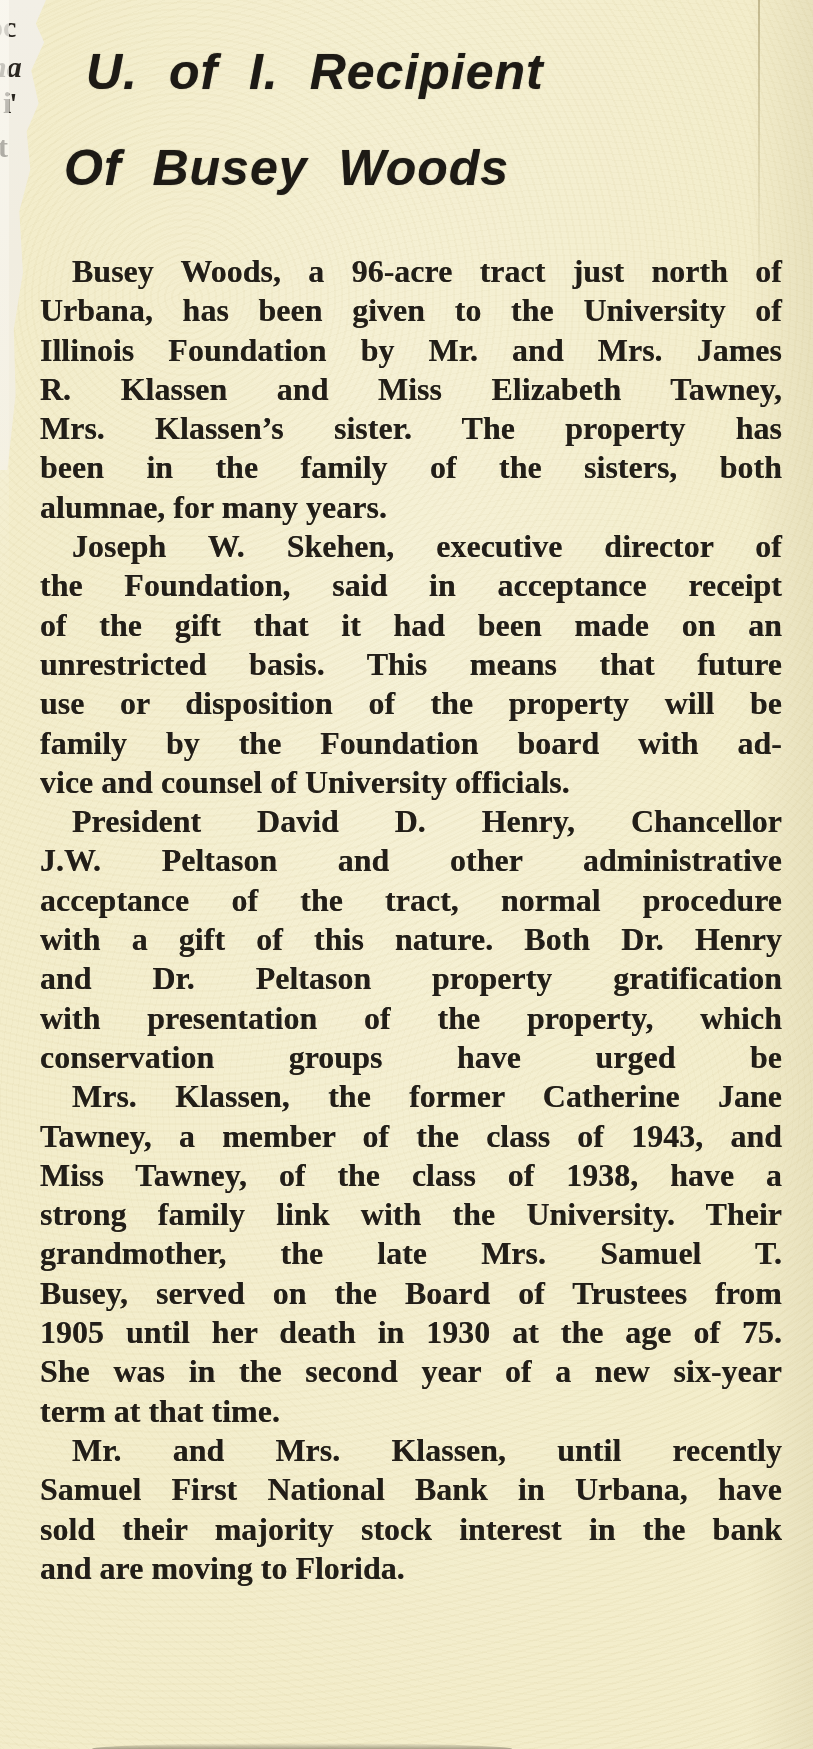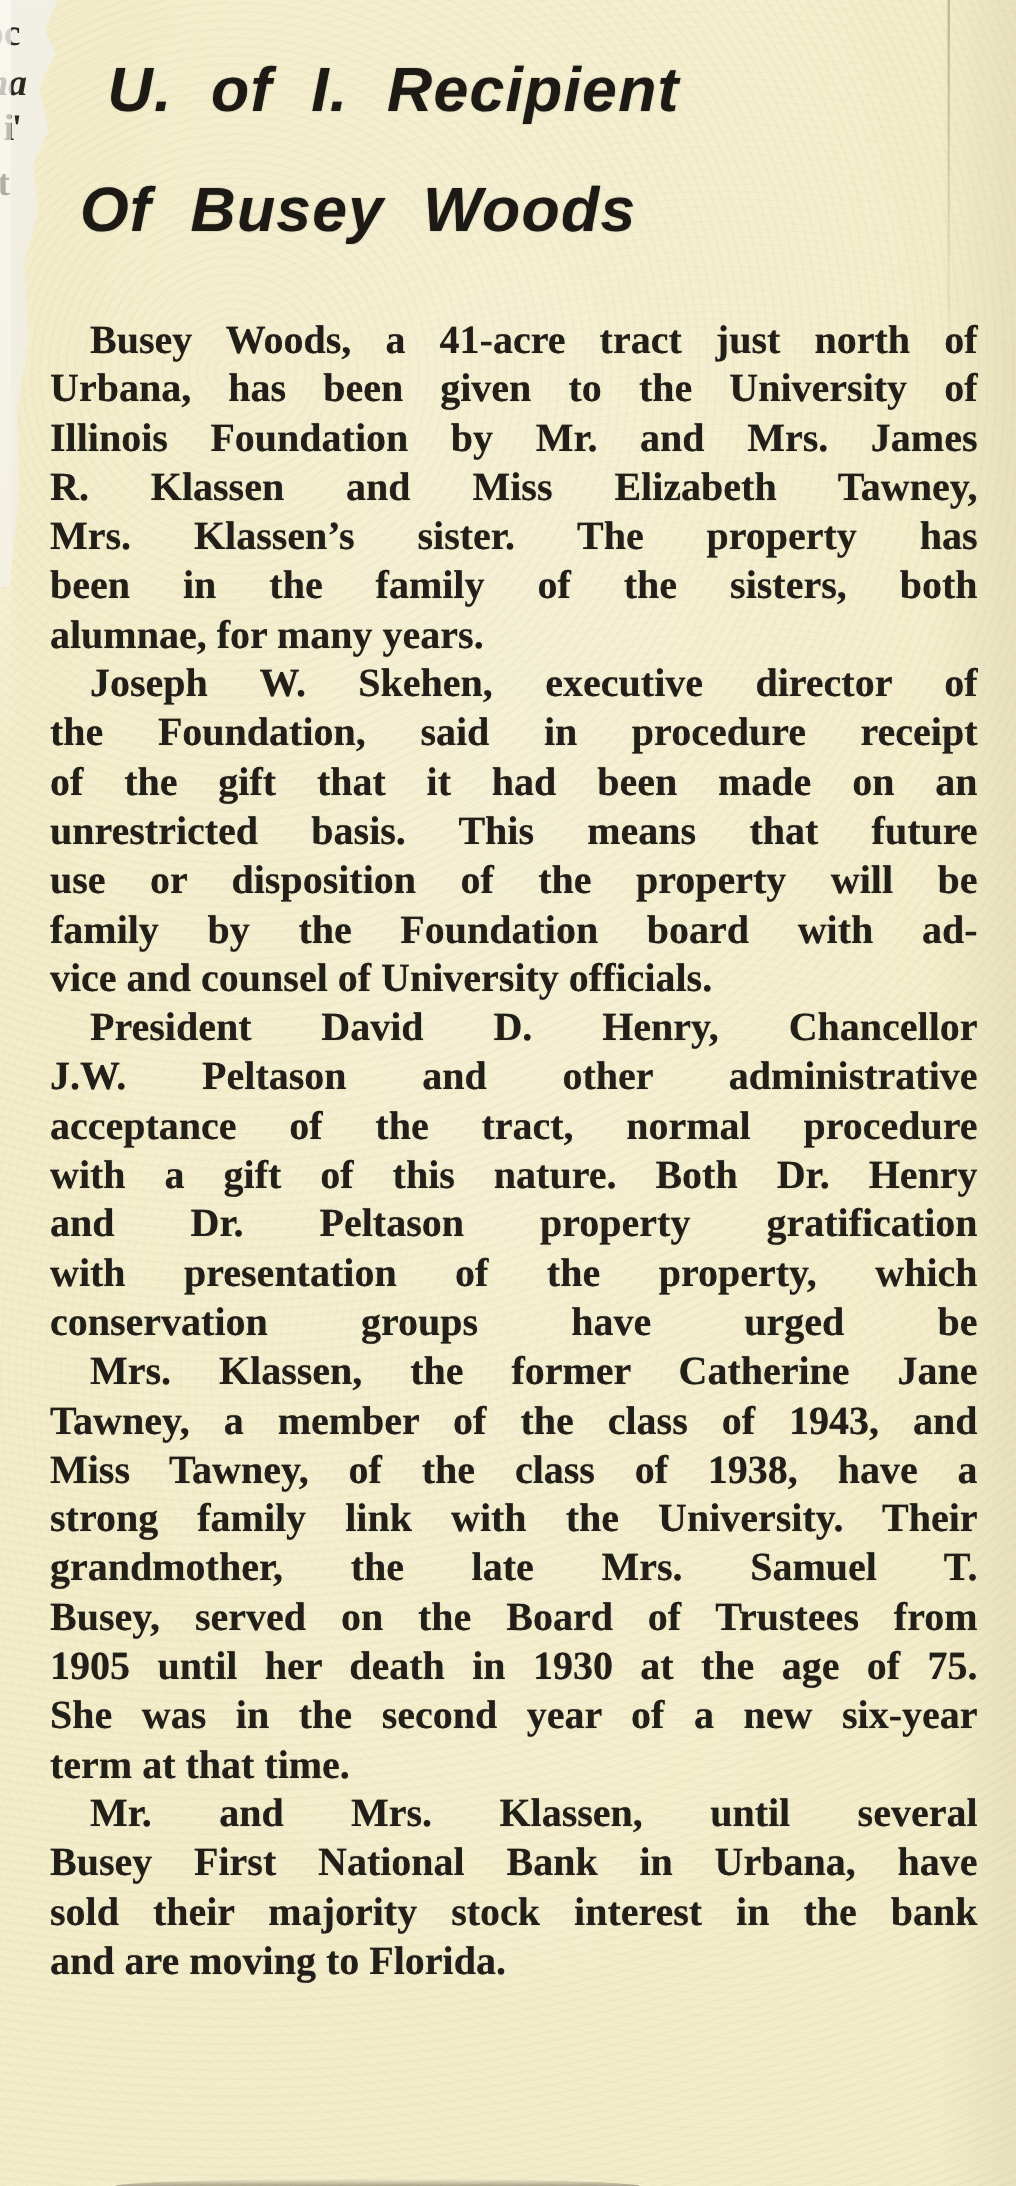--- a/index.html
+++ b/index.html
@@ -142,31 +142,31 @@
   <div class="crease-line"></div>
   <div class="left-edge-light"></div>
 
   <h1 class="headline" style="margin:0;">
     <div class="hl1">U. of I. Recipient</div>
     <div class="hl2">Of Busey Woods</div>
   </h1>
 
   <div class="article">
       <div class="para">
-        <div class="line first">Busey Woods, a 41-acre tract just north of</div>
+        <div class="line first">Busey Woods, a 96-acre tract just north of</div>
         <div class="line">Urbana, has been given to the University of</div>
         <div class="line">Illinois Foundation by Mr. and Mrs. James</div>
         <div class="line">R. Klassen and Miss Elizabeth Tawney,</div>
         <div class="line">Mrs. Klassen’s sister. The property has</div>
         <div class="line">been in the family of the sisters, both</div>
         <div class="line last">alumnae, for many years.</div>
       </div>
       <div class="para">
         <div class="line first">Joseph W. Skehen, executive director of</div>
-        <div class="line">the Foundation, said in procedure receipt</div>
+        <div class="line">the Foundation, said in acceptance receipt</div>
         <div class="line">of the gift that it had been made on an</div>
         <div class="line">unrestricted basis. This means that future</div>
         <div class="line">use or disposition of the property will be</div>
         <div class="line">family by the Foundation board with ad-</div>
         <div class="line last">vice and counsel of University officials.</div>
       </div>
       <div class="para">
         <div class="line first">President David D. Henry, Chancellor</div>
         <div class="line">J.W. Peltason and other administrative</div>
         <div class="line">acceptance of the tract, normal procedure</div>
@@ -180,21 +180,21 @@
         <div class="line">Tawney, a member of the class of 1943, and</div>
         <div class="line">Miss Tawney, of the class of 1938, have a</div>
         <div class="line">strong family link with the University. Their</div>
         <div class="line">grandmother, the late Mrs. Samuel T.</div>
         <div class="line">Busey, served on the Board of Trustees from</div>
         <div class="line">1905 until her death in 1930 at the age of 75.</div>
         <div class="line">She was in the second year of a new six-year</div>
         <div class="line last">term at that time.</div>
       </div>
       <div class="para">
-        <div class="line first">Mr. and Mrs. Klassen, until several</div>
-        <div class="line">Busey First National Bank in Urbana, have</div>
+        <div class="line first">Mr. and Mrs. Klassen, until recently</div>
+        <div class="line">Samuel First National Bank in Urbana, have</div>
         <div class="line">sold their majority stock interest in the bank</div>
         <div class="line last">and are moving to Florida.</div>
       </div>
     </div>
 
   <div class="bottom-shadow"></div>
 </div>
 
 </body></html>

